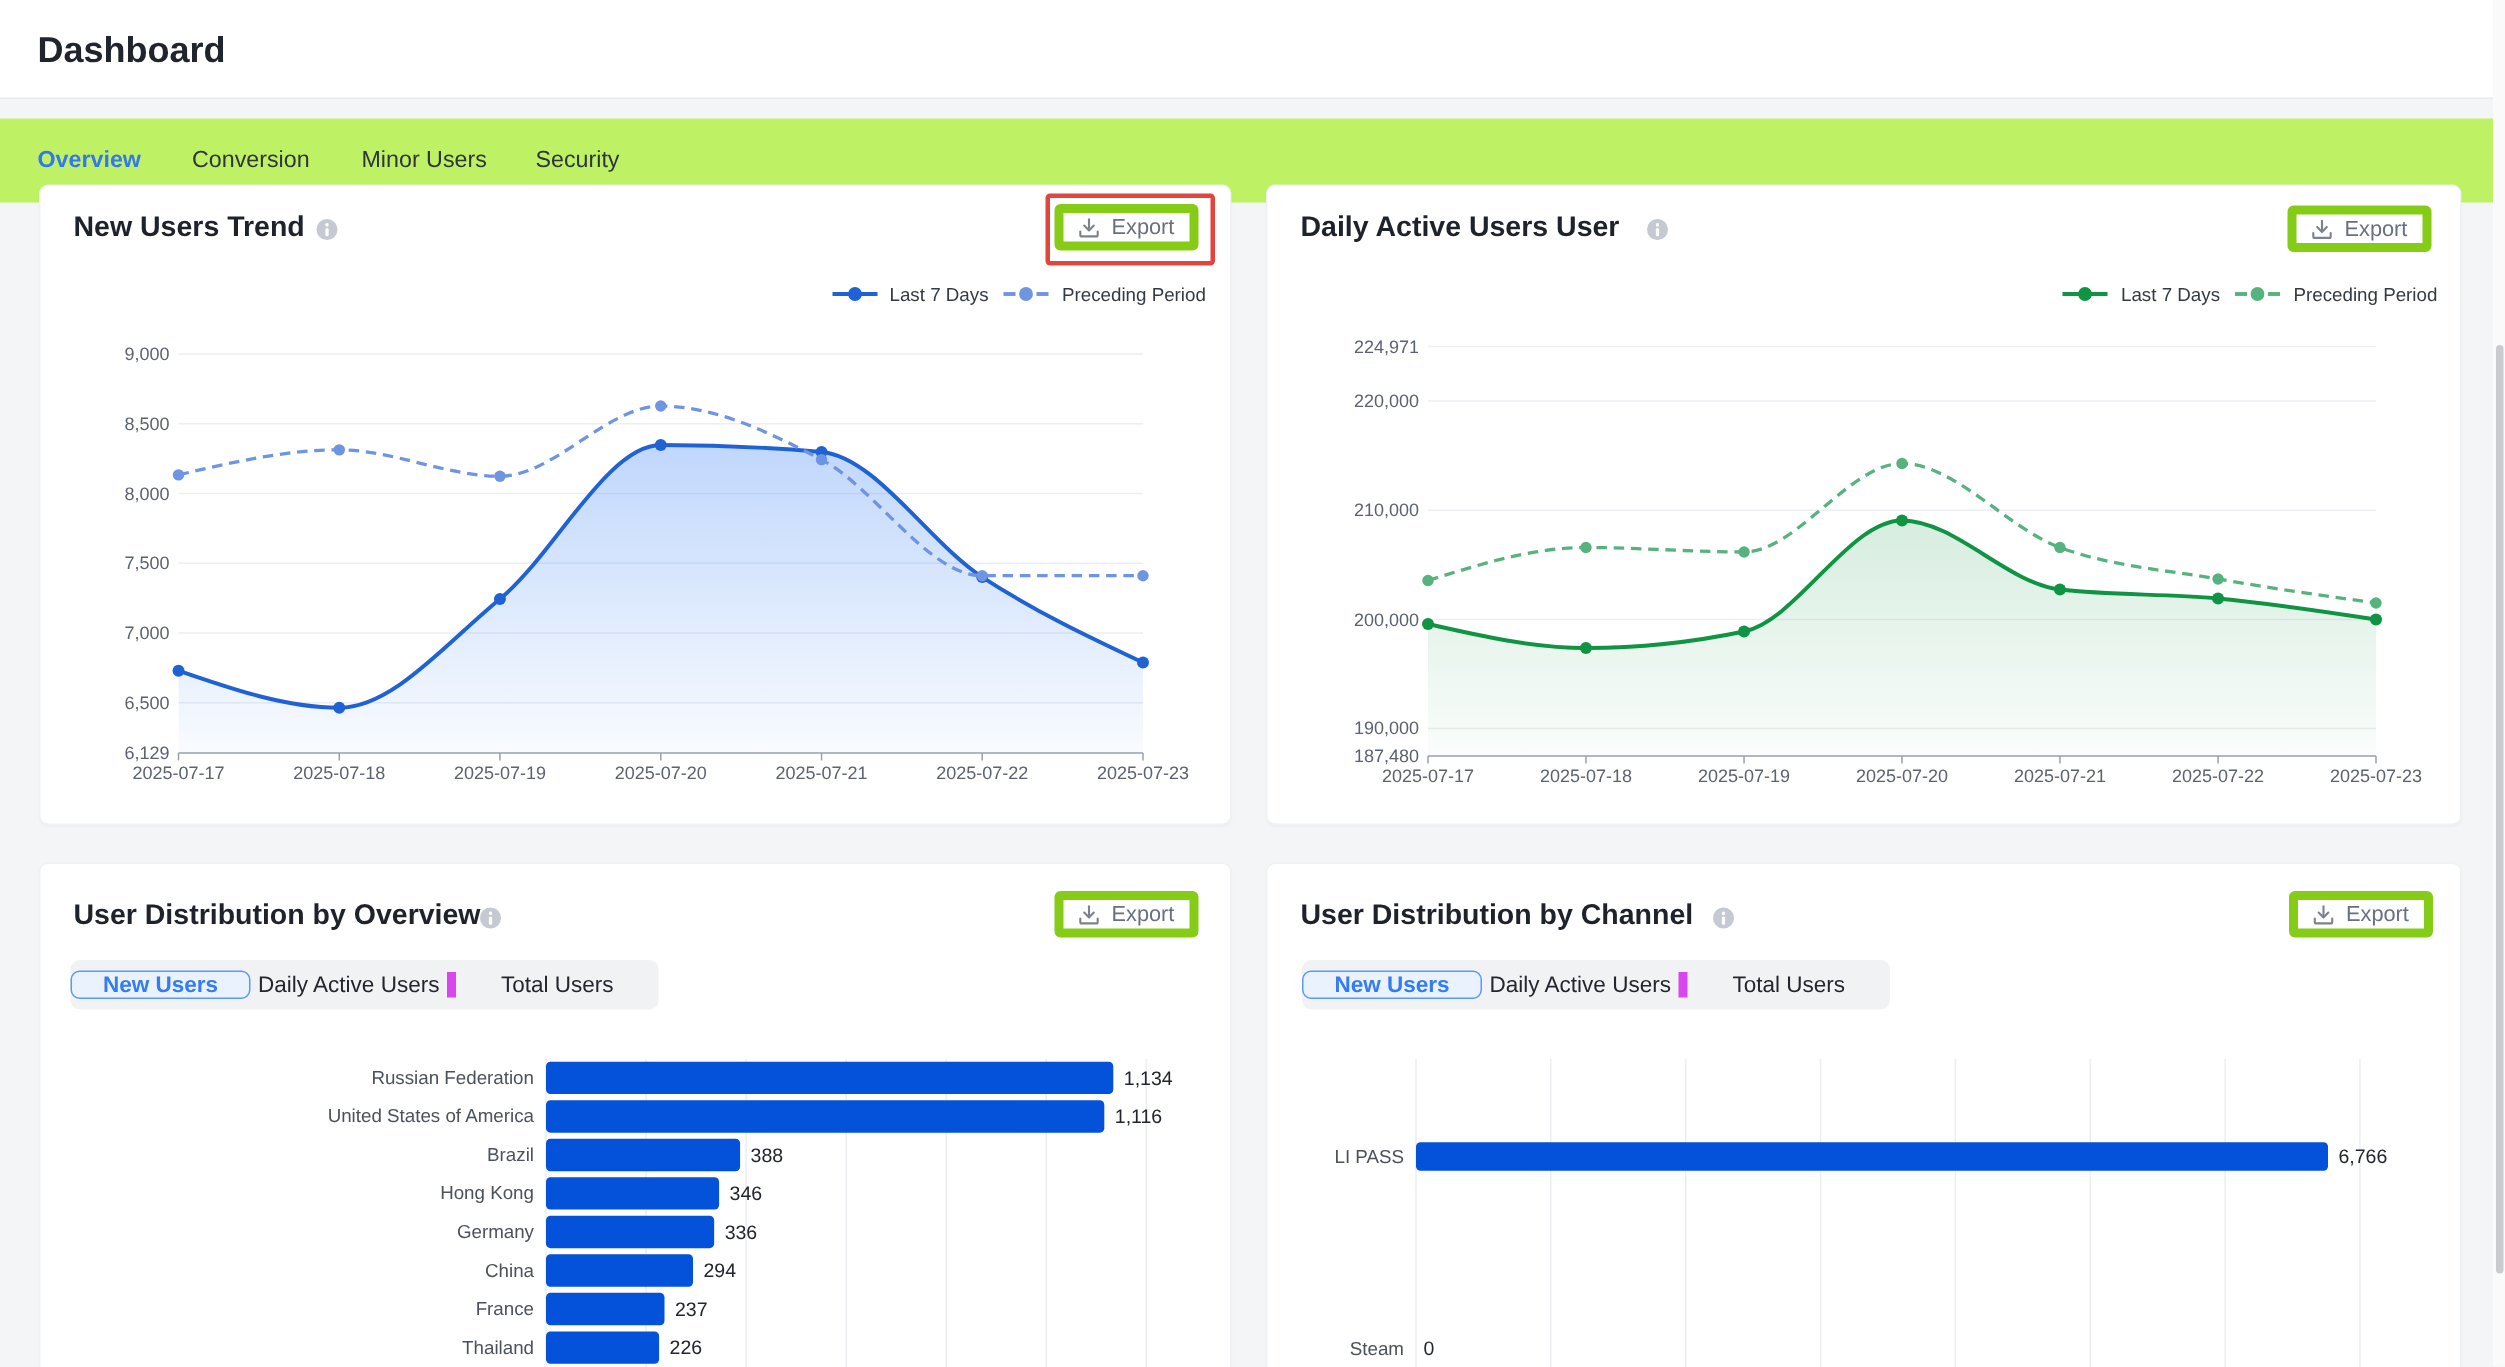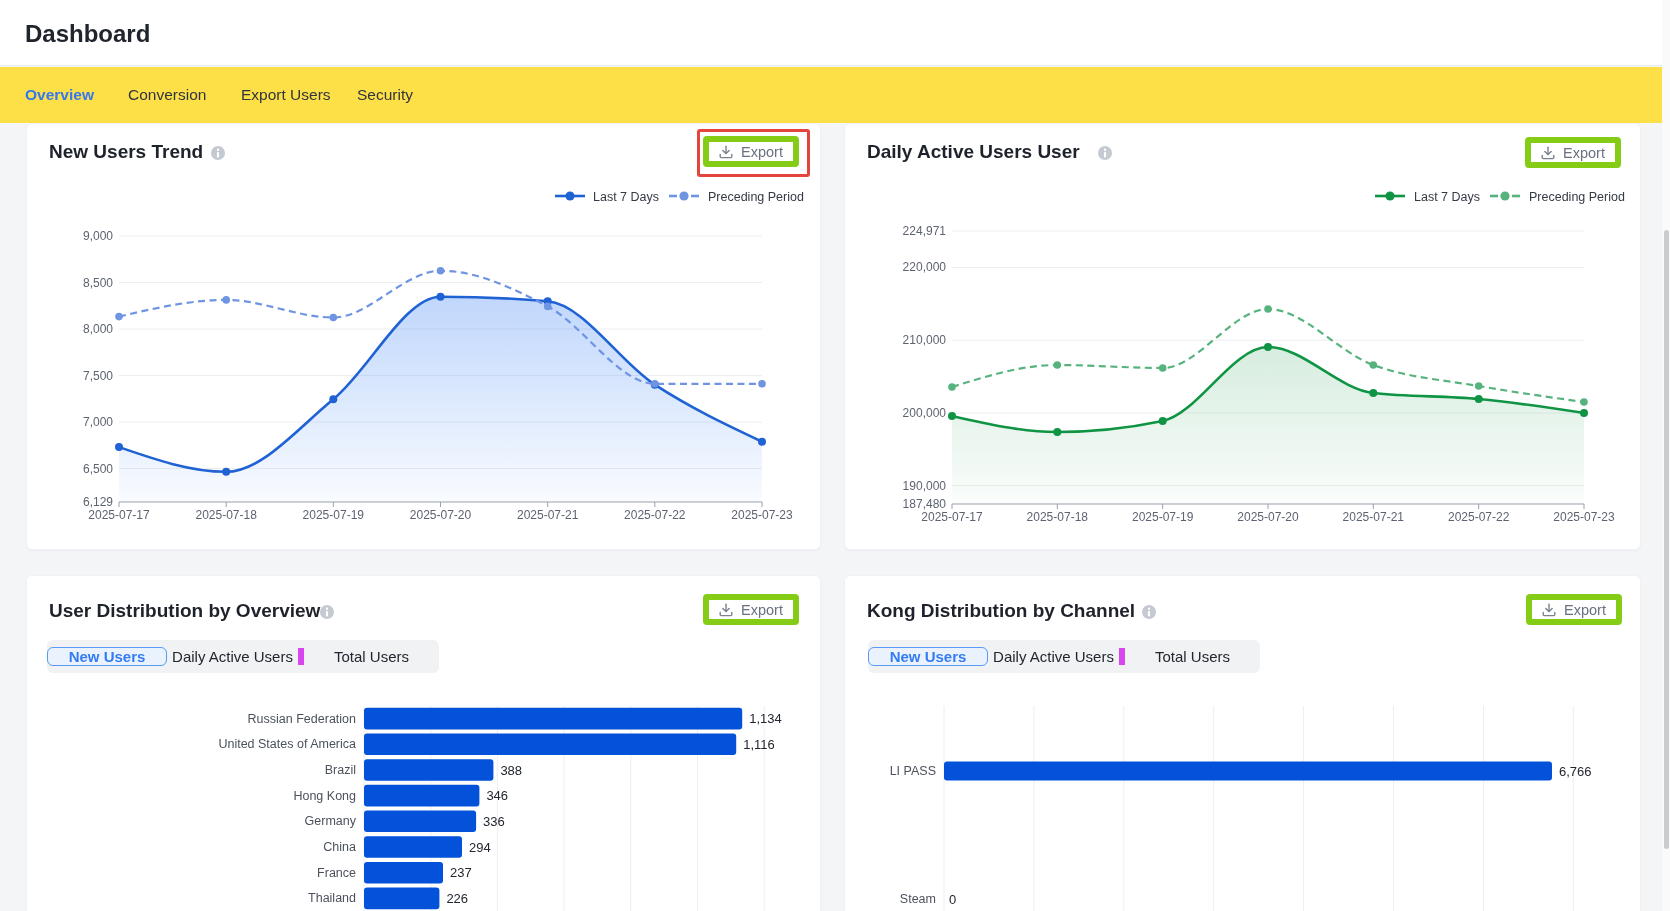--- a/index.html
+++ b/index.html
@@ -1,18 +1,18 @@
 <!DOCTYPE html>
 <html><head><meta charset="utf-8">
 <style>
 * { margin:0; padding:0; box-sizing:border-box; }
 html,body { width:1670px; height:911px; overflow:hidden; background:#f4f5f7; font-family:"Liberation Sans",sans-serif; }
 .hdr { position:absolute; left:0; top:0; width:1662px; height:66px; background:#fff; border-bottom:1px solid #e9eaee; }
 .hdr h1 { position:absolute; left:25px; top:20px; font-size:24px; color:#20242c; letter-spacing:0px; }
-.tabs { position:absolute; left:0; top:67px; width:1662px; height:56px; background:#fde047; }
+.tabs { position:absolute; left:0; top:79px; width:1662px; height:56px; background:#bef264; }
 .tab { position:absolute; top:0; height:56px; line-height:56px; font-size:15.5px; color:#30353d; }
 .tab.active { color:#3477f0; font-weight:bold; }
 .card { position:absolute; background:#fff; border-radius:6px; border:1px solid #eff1f4; box-shadow:0 1px 2px rgba(20,30,50,0.03);text-align:right; }
 .card h2 { position:absolute; left:22px; top:17px; font-size:19px; color:#1e222b; }
 .expbtn { position:absolute; display:flex; align-items:center; justify-content:center; background:#fff; border:6px solid #84cc16; border-radius:4px; font-size:14.5px; color:#697180; }
 .redbox { position:absolute; left:697px; top:129px; width:113px; height:48px; border:3px solid #e2453c; border-radius:3px; }
 .seg { position:absolute; display:flex; height:33px; background:#f1f2f4; border-radius:6px; font-size:15px;align-items:center; }
 .seg-item { display:flex; align-items:center; justify-content:center; color:#22262e; }
 .seg-item.active { background:#eaf2fe; border:1px solid #579af7; border-radius:6px; color:#337cf2; font-weight:bold; width:120px; }
 .seg-item.mid { width:131px; }
@@ -21,21 +21,21 @@
 .scrollthumb { position:absolute; right:1.5px; top:230px; width:5px; height:619px; background:#c9cbce; border-radius:3px; }
 svg text { font-family:"Liberation Sans",sans-serif; }
 </style></head>
 <body>
 <div class="hdr">
     <h1>Dashboard</h1>
   </div>
 <div class="tabs">
   <div class="tab active" style="left:25px;">Overview</div>
   <div class="tab" style="left:128px;">Conversion</div>
-  <div class="tab" style="left:241px;">Export Users</div>
+  <div class="tab" style="left:241px;">Minor Users</div>
   <div class="tab" style="left:357px;">Security</div>
 </div>
 
 <div class="card" style="left:26px;top:123px;width:795px;height:427px;">
   <h2>New Users Trend</h2>
   <svg width="16" height="16" viewBox="0 0 16 16" style="position:absolute;left:183px;top:21px;">
       <g>
         <circle cx="8" cy="8" r="7" fill="#c5c9d1"></circle>
         <rect x="6.9" y="3.5999999999999996" width="2.2" height="2.4" rx="1" fill="#fff"></rect>
         <rect x="6.9" y="7" width="2.2" height="5.5" rx="1" fill="#fff"></rect>
@@ -211,21 +211,21 @@
       <text x="442" y="275.5" font-size="13" fill="#22262e">294</text>
       <text x="329" y="300.7" text-anchor="end" font-size="12.5" fill="#4c525c">France</text>
       <rect x="337" y="285.9" width="79" height="21.6" rx="3" fill="#0352d9"></rect>
       <text x="423" y="301.2" font-size="13" fill="#22262e">237</text>
       <text x="329" y="326.4" text-anchor="end" font-size="12.5" fill="#4c525c">Thailand</text>
       <rect x="337" y="311.6" width="75.4" height="21.6" rx="3" fill="#0352d9"></rect>
       <text x="419.4" y="326.9" font-size="13" fill="#22262e">226</text>
     </svg>
 </div>
 <div class="card" style="left:844px;top:575px;width:797px;height:420px;">
-  <h2 style="top:24px;">Kong Distribution by Channel</h2>
+  <h2 style="top:24px;">User Distribution by Channel</h2>
   <svg width="16" height="16" viewBox="0 0 16 16" style="position:absolute;left:296px;top:28px;">
       <g>
         <circle cx="8" cy="8" r="7" fill="#c5c9d1"></circle>
         <rect x="6.9" y="3.5999999999999996" width="2.2" height="2.4" rx="1" fill="#fff"></rect>
         <rect x="6.9" y="7" width="2.2" height="5.5" rx="1" fill="#fff"></rect>
       </g>
     </svg>
   <svg width="797" height="420" viewBox="0 0 797 420" style="position:absolute;left:0;top:0;">
       <line x1="99" y1="130" x2="99" y2="420" stroke="#edeef2" stroke-width="1"></line>
       <line x1="188.9" y1="130" x2="188.9" y2="420" stroke="#edeef2" stroke-width="1"></line>

